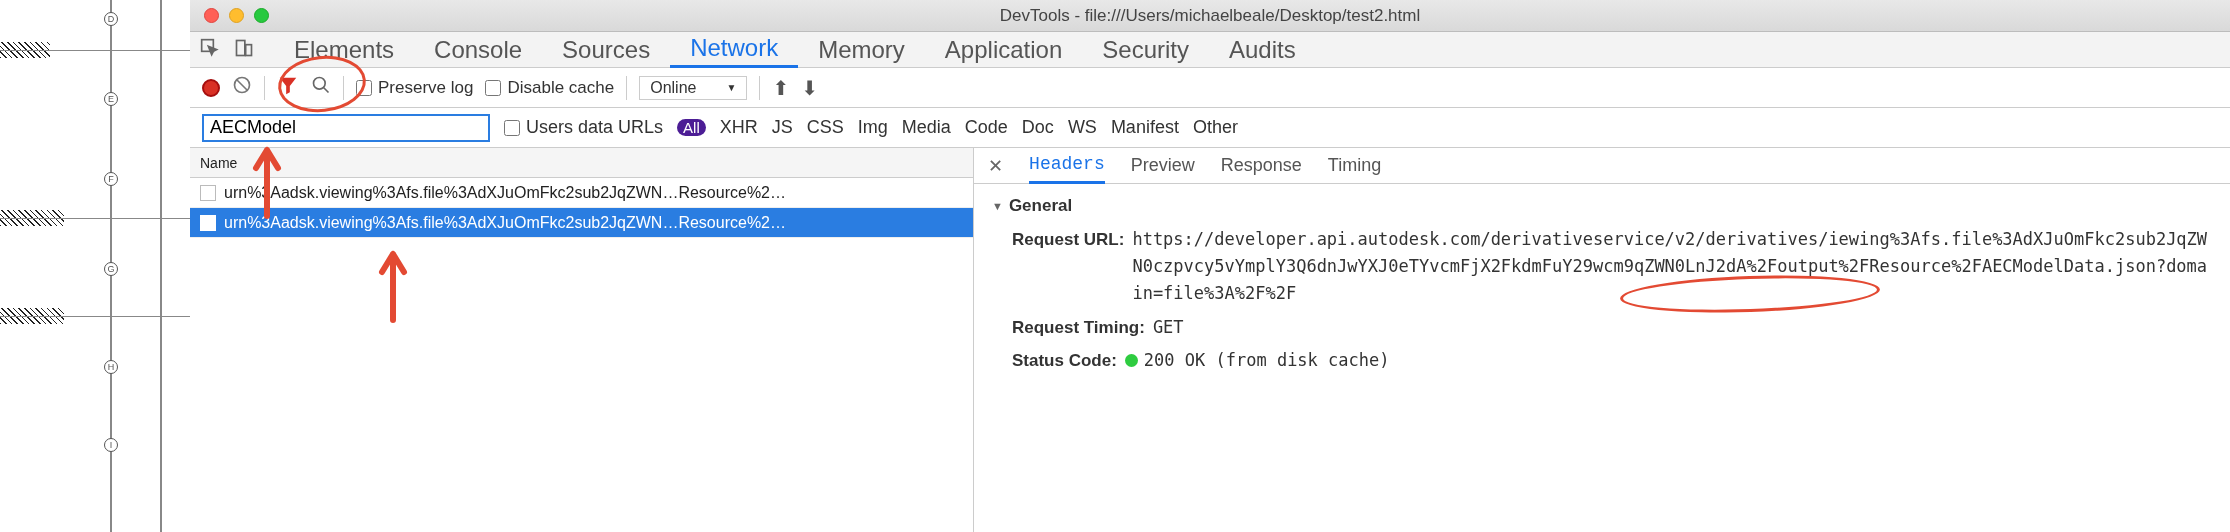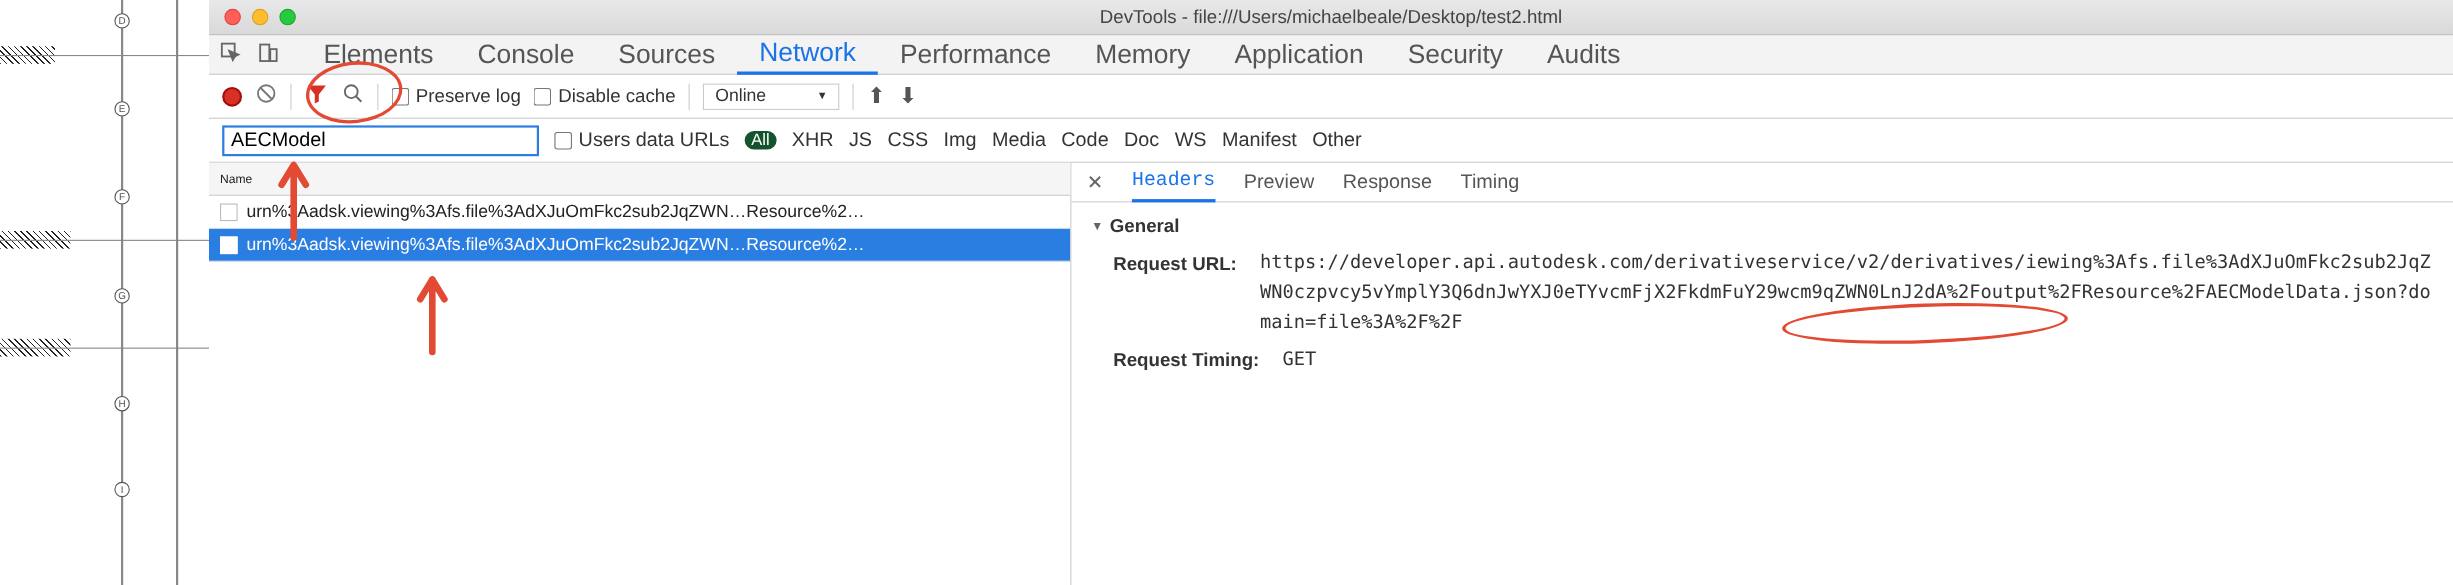--- a/index.html
+++ b/index.html
@@ -21,46 +21,46 @@
   .tab-icons svg { width: 20px; height: 20px; }
   .tab { padding: 3px 20px; font-size: 24px; color: #555; height: 36px; display: flex; align-items: center; cursor: pointer; }
   .tab.active { color: #1a73e8; border-bottom: 3px solid #1a73e8; }
   
   .net-toolbar { height: 40px; display: flex; align-items: center; padding: 0 12px; gap: 12px; border-bottom: 1px solid #ccc; font-size: 17px; color:#333; }
   .rec { width: 18px; height: 18px; border-radius: 50%; background: #d93025; border: 2px solid #a50e0e; }
   .ban svg { width: 20px; height:20px; }
   .sep { width: 1px; height: 24px; background: #ccc; }
   .ck { display: flex; align-items: center; gap: 6px; }
   .ck input { width:16px; height:16px; }
-  .online-sel { border:1px solid #ccc; padding:2px 10px; font-size:16px; display:flex; align-items:center; gap:46px;}
+  .online-sel { border:1px solid #ccc; padding:2px 10px; font-size:16px; display:flex; align-items:center; gap:30px;}
   .online-sel .tri { font-size:10px; }
   
   .filter-bar { height: 40px; display: flex; align-items: center; padding: 0 12px; gap: 14px; border-bottom: 1px solid #ccc; font-size: 18px; color:#333; }
   .filter-input { width: 288px; height: 28px; border: 2px solid #2a7de1; padding: 2px 6px; font-size: 18px; outline: none; }
   .ft { cursor: pointer; }
-  .ft.all { background:#14532d; color:#fff; padding:0 6px; border-radius:10px; font-size:15px;}
+  .ft.all { background:#4c1d95; color:#fff; padding:0 6px; border-radius:10px; font-size:15px;}
   
   .split { flex:1; display:flex; min-height:0; }
   .req-list { width: 784px; display:flex; flex-direction:column; border-right:1px solid #ccc; }
-  .col-head { height: 30px; border-bottom:1px solid #ccc; padding:4px 10px; font-size:11px; color:#222; background:#f5f5f5; display:flex; align-items:center;}
+  .col-head { height: 30px; border-bottom:1px solid #ccc; padding:4px 10px; font-size:14px; color:#222; background:#f5f5f5; display:flex; align-items:center;}
   .rows { flex:1; overflow:hidden; }
   .row { height: 30px; display:flex; align-items:center; padding:0 10px; gap:8px; font-size:16px; color:#222; border-bottom:1px solid #eee; white-space:nowrap; overflow:hidden; cursor:pointer;}
   .row .box { width:16px; height:16px; border:1px solid #bbb; background:#fff; flex-shrink:0;}
   .row.sel { background:#2a7de1; color:#fff; }
   .row.sel .box { border-color:#fff; }
   
   .detail { flex:1; display:flex; flex-direction:column; }
   .detail-tabs { height: 36px; display:flex; align-items:center; gap:26px; padding:0 14px; border-bottom:1px solid #ccc; font-size:18px; color:#555;}
   .detail-tabs .x { font-size:18px; cursor:pointer; color:#666; }
   .dtab { cursor:pointer; height:36px; display:flex; align-items:center;}
   .dtab.active { color:#1a73e8; border-bottom:3px solid #1a73e8; padding-bottom:0;font-family:Liberation Mono, monospace;}
   .detail-body { padding: 12px 18px; font-size:17px; color:#333; font-family: Menlo, monospace; }
   .section-title { font-size:17px; font-weight:bold; color:#333; font-family:-apple-system, Arial; margin-bottom:10px; display:flex; align-items:center; gap:6px;}
   .section-title .tri2 { font-size:11px; color:#666; }
-  .kv { display:flex; gap:21px; margin: 6px 0 6px 20px; line-height:1.6; word-break:break-all; }
+  .kv { display:flex; gap:8px; margin: 6px 0 6px 20px; line-height:1.6; word-break:break-all; }
   .kv .k { font-weight:bold; font-family:-apple-system, Arial; white-space:nowrap;}
   .kv .v { font-family: Menlo, monospace; color:#333;}
   .status-dot { display:inline-block; width:13px; height:13px; border-radius:50%; background:#2ecc40; margin-right:6px; vertical-align:middle;}
   
   .ann { position:absolute; border:3px solid #e34a33; pointer-events:none; }
   .ann.oval { border-radius:50%; }
   .arrow-up { position:absolute; pointer-events:none; }
   .arrow-up svg { overflow:visible; }
   
   .cad-line { position:absolute; background:#888; }
@@ -112,21 +112,20 @@
           <svg viewBox="0 0 24 24" fill="none" stroke="#666" stroke-width="2">
               <rect x="3" y="3" width="10" height="18"></rect>
               <rect x="14" y="8" width="7" height="13"></rect>
             </svg>
         </span>
       </div>
       <div class="tab">Elements</div>
       <div class="tab">Console</div>
       <div class="tab">Sources</div>
       <div class="tab active">Network</div>
-      <div class="tab">Performance</div>
       <div class="tab">Memory</div>
       <div class="tab">Application</div>
       <div class="tab">Security</div>
       <div class="tab">Audits</div>
     </div>
 
     <div class="net-toolbar">
       <div class="rec"></div>
       <span class="ban">
         <svg viewBox="0 0 24 24" fill="none" stroke="#777" stroke-width="2">
@@ -213,20 +212,24 @@
             <span>General</span>
           </div>
           <div class="kv">
             <span class="k">Request URL:</span>
             <span class="v">https://developer.api.autodesk.com/derivativeservice/v2/derivatives/iewing%3Afs.file%3AdXJuOmFkc2sub2JqZWN0czpvcy5vYmplY3Q6dnJwYXJ0eTYvcmFjX2FkdmFuY29wcm9qZWN0LnJ2dA%2Foutput%2FResource%2FAECModelData.json?domain=file%3A%2F%2F</span>
           </div>
           <div class="kv">
             <span class="k">Request Timing:</span>
             <span class="v">GET</span>
           </div>
+          <div class="kv">
+            <span class="k">Status Code:</span>
+            <span class="v"><span class="status-dot"></span><span>200 OK (from disk cache)</span></span>
+          </div>
         </div>
       </div>
     </div>
 
     <div class="ann oval" style="left:88px; top:56px; width:88px; height:56px; transform:rotate(-6deg);"></div>
     <div class="ann oval" style="left:1430px; top:276px; width:260px; height:36px; transform:rotate(-2deg);"></div>
     <div class="arrow-up" style="left:62px; top:146px;">
       <svg width="30" height="70">
           <path d="M15 70 L15 12 M15 4 L4 22 M15 4 L26 22" stroke="#e34a33" stroke-width="6" fill="none" stroke-linecap="round"></path>
         </svg>

